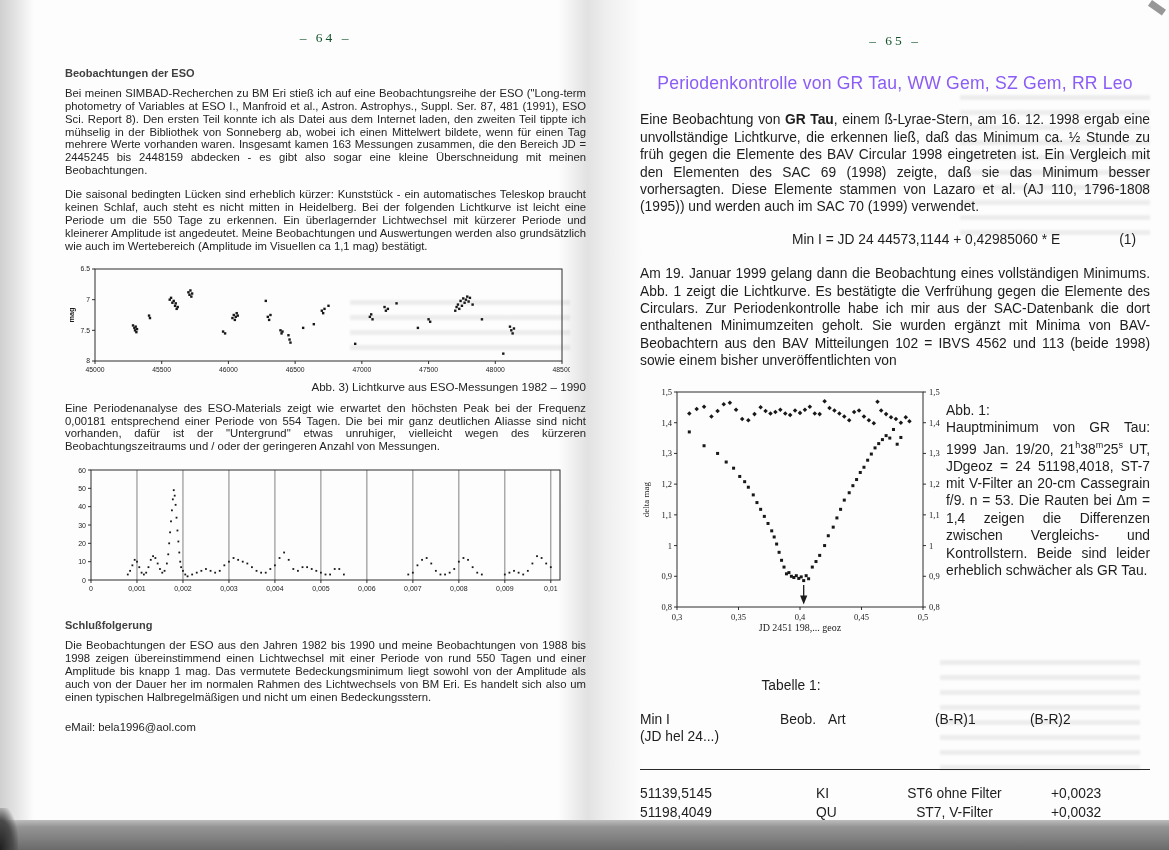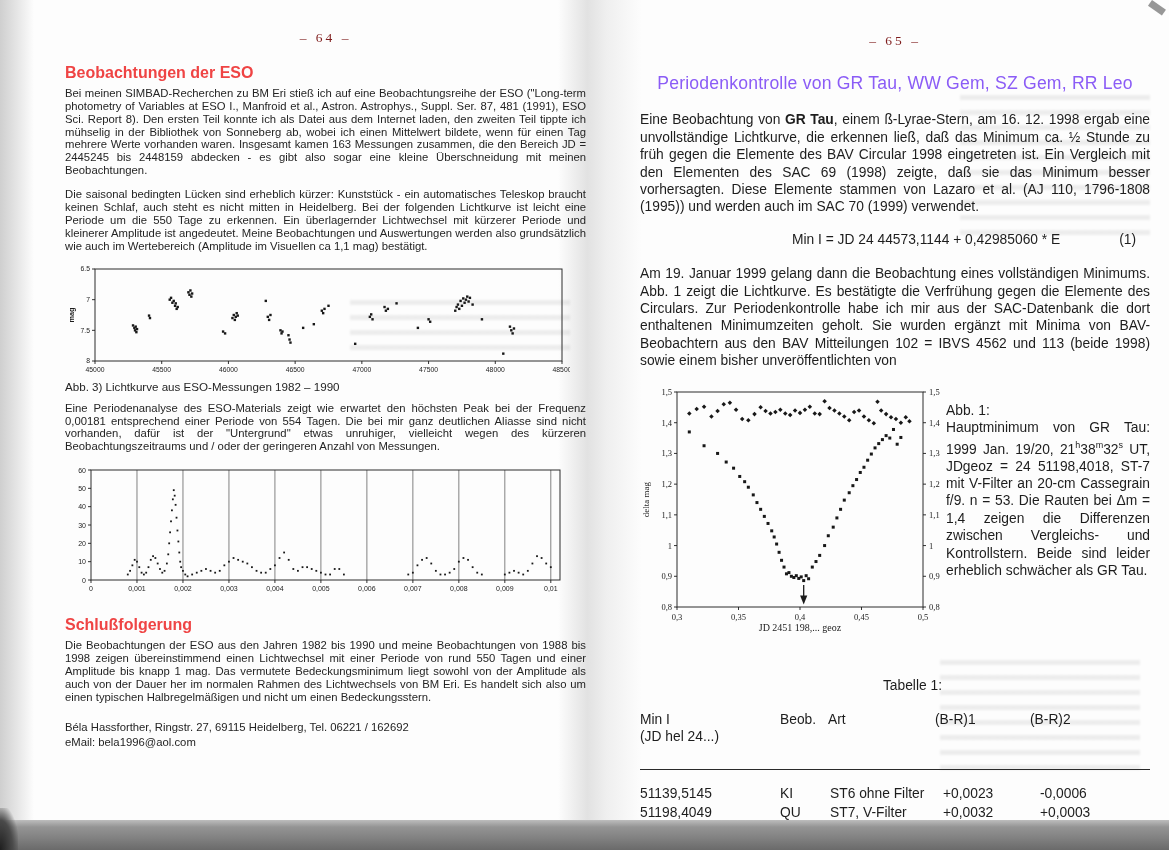--- a/index.html
+++ b/index.html
@@ -22,49 +22,49 @@
   .ghost{position:absolute;pointer-events:none;
     background:repeating-linear-gradient(180deg,rgba(140,140,140,.14) 0 5px,rgba(255,255,255,0) 5px 15px);
     filter:blur(1.2px);}
   
   .page{position:absolute;top:0;box-sizing:border-box;}
   #page-left{left:38px;width:548px;padding-left:27px;font-size:11.3px;line-height:12.9px;
     text-align:justify;color:#242424;}
   #page-right{left:632px;width:518px;padding-left:8px;font-size:13.8px;line-height:17.4px;
     text-align:justify;color:#1d1d1d;}
   .pagenum{font-family:"Liberation Serif",serif;font-size:13.5px;letter-spacing:3px;
-    text-align:center;margin-top:32px;color:#7f1d1d;}
+    text-align:center;margin-top:32px;color:#14532d;}
   #page-left .pagenum{margin-bottom:22px;}
   #page-right .pagenum{margin-bottom:24px;}
-  h2.sec{font-size:16px;font-weight:bold;text-align:left;margin:0 0 7px 0;color:#ef4444;}
+  h2.sec{font-size:11px;font-weight:bold;text-align:left;margin:0 0 7px 0;color:#404040;}
   #page-left p{margin:0 0 11px 0;}
   .fig{margin:2px 0 6px 0;}
-  .caption{font-size:11.6px;text-align:left;margin:1px 0 9px 0;line-height:13px;}
+  .caption{font-size:11.6px;text-align:right;margin:1px 0 9px 0;line-height:13px;}
   #sec2{margin-top:20px;}
   .contact{margin-top:16px;text-align:left;line-height:15px;}
   
   .title{font-size:17.6px;line-height:21px;text-align:center;font-weight:400;
     margin:0 0 17px 0;color:#8b5cf6;letter-spacing:.2px;}
   #page-right p{margin:0 0 15px 0;}
   .formula-row{display:flex;margin:2px 0 17px 0;}
   .formula-text{margin-left:152px;}
   .formula-num{margin-left:auto;margin-right:14px;}
   .figrow{display:flex;align-items:flex-start;margin-top:2px;}
   .figcol{width:302px;flex:0 0 302px;}
   .sidecol{flex:1;margin-left:4px;text-align:justify;}
   .side-abb-label{margin-top:17px;}
-  .tab-label{margin-top:26px;text-align:right;}
+  .tab-label{margin-top:26px;text-align:center;}
   .mtable{margin-top:16px;}
   .t-head,.t-row{display:grid;grid-template-columns:140px 48px 107px 95px 120px;}
   .t-head{line-height:17px;padding-bottom:24px;border-bottom:1.6px solid #2a2a2a;}
   .t-rows{margin-top:14px;}
-  .t-row{line-height:19px;}
+  .t-row{line-height:19px;gap:36px;}
   .t-c{text-align:left;}
   .t-head .c3{text-align:left;}
-  .t-row .c3{padding-left:2px;}
+  .t-row .c3{padding-left:2px;text-align:center;}
   .t-row .c4{padding-left:8px;}
   .t-row .c5{padding-left:10px;}
   sup{font-size:9px;}
   .b{font-weight:bold;}
 </style>
 </head>
 <body>
 
 <div id="left-strip"></div>
 <div id="gutter-shadow"></div>
@@ -335,21 +335,20 @@
           <rect x="475.7078431372549" y="93.1" width="1.8" height="1.8" fill="#181818"></rect>
           <rect x="480.3058823529412" y="98.6" width="1.8" height="1.8" fill="#181818"></rect>
           <rect x="484.9039215686275" y="102.26666666666665" width="1.8" height="1.8" fill="#181818"></rect>
         </svg></div>
   </div>
 
   <h2 class="sec" id="sec2">Schlußfolgerung</h2>
   <p>Die Beobachtungen der ESO aus den Jahren 1982 bis 1990 und meine Beobachtungen von 1988 bis 1998 zeigen übereinstimmend einen Lichtwechsel mit einer Periode von rund 550 Tagen und einer Amplitude bis knapp 1 mag. Das vermutete Bedeckungsminimum liegt sowohl von der Amplitude als auch von der Dauer her im normalen Rahmen des Lichtwechsels von BM Eri. Es handelt sich also um einen typischen Halbregelmäßigen und nicht um einen Bedeckungsstern.</p>
 
   <div class="contact">
-    <div>Béla Hassforther, Ringstr. 27, 69115 Heidelberg, Tel. 06221 / 162692</div>
     <div>eMail: bela1996@aol.com</div>
   </div>
 </div>
 
 <div class="page" id="page-right">
   <div class="pagenum">–  65  –</div>
 
   <div class="title">Periodenkontrolle von GR Tau, WW Gem, SZ Gem, RR Leo</div>
 
   <p><span>Eine Beobachtung von </span><span class="b">GR Tau</span><span>, einem ß-Lyrae-Stern, am 16. 12. 1998 ergab eine unvollständige Lichtkurve, die erkennen ließ, daß das Minimum ca. ½ Stunde zu früh gegen die Elemente des BAV Circular 1998 eingetreten ist. Ein Vergleich mit den Elementen des SAC 69 (1998) zeigte, daß sie das Minimum besser vorhersagten. Diese Elemente stammen von Lazaro et al. (AJ 110, 1796-1808 (1995)) und werden auch im SAC 70 (1999) verwendet.</span></p>
@@ -505,21 +504,21 @@
             <rect x="259.26" y="36.11428571428575" width="3.2" height="3.2" fill="#181818" transform="rotate(45 260.86 37.71428571428575)"></rect>
             <rect x="264.17999999999995" y="30.585714285714296" width="3.2" height="3.2" fill="#181818" transform="rotate(45 265.78 32.1857142857143)"></rect>
             <rect x="267.87" y="34.578571428571415" width="3.2" height="3.2" fill="#181818" transform="rotate(45 269.47 36.178571428571416)"></rect>
             <line x1="163.69000000000003" y1="199.8857142857143" x2="163.69000000000003" y2="212.54285714285714" stroke="#1c1c1c" stroke-width="1.3"></line>
             <polygon points="160.09000000000003,210.54285714285714 167.29000000000002,210.54285714285714 163.69000000000003,219.54285714285714" fill="#1c1c1c"></polygon>
           </svg></div>
       <div class="tab-label">Tabelle 1:</div>
     </div>
     <div class="sidecol">
       <div class="side-abb-label">Abb. 1:</div>
-      <div><span>Hauptminimum von GR Tau: 1999 Jan. 19/20, 21</span><sup>h</sup><span>38</span><sup>m</sup><span>32</span><sup>s</sup><span> UT, JDgeoz = 24 51198,4018, ST-7 mit V-Filter an 20-cm Cassegrain f/9. n = 53. Die Rauten bei Δm = 1,4 zeigen die Differenzen zwischen Vergleichs- und Kontrollstern. Beide sind leider erheblich schwächer als GR Tau.</span></div>
+      <div><span>Hauptminimum von GR Tau: 1999 Jan. 19/20, 21</span><sup>h</sup><span>38</span><sup>m</sup><span>25</span><sup>s</sup><span> UT, JDgeoz = 24 51198,4018, ST-7 mit V-Filter an 20-cm Cassegrain f/9. n = 53. Die Rauten bei Δm = 1,4 zeigen die Differenzen zwischen Vergleichs- und Kontrollstern. Beide sind leider erheblich schwächer als GR Tau.</span></div>
     </div>
   </div>
 
   <div class="mtable">
     <div class="t-head">
       <div class="t-c c1">
         <div>Min I</div>
         <div>(JD hel 24...)</div>
       </div>
       <div class="t-c c2">Beob.</div>

